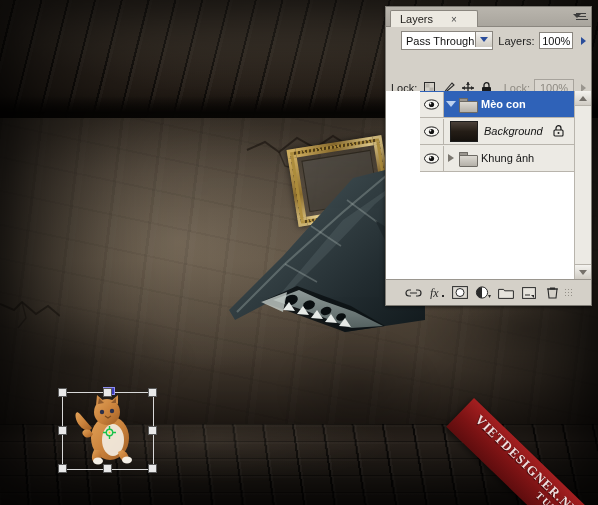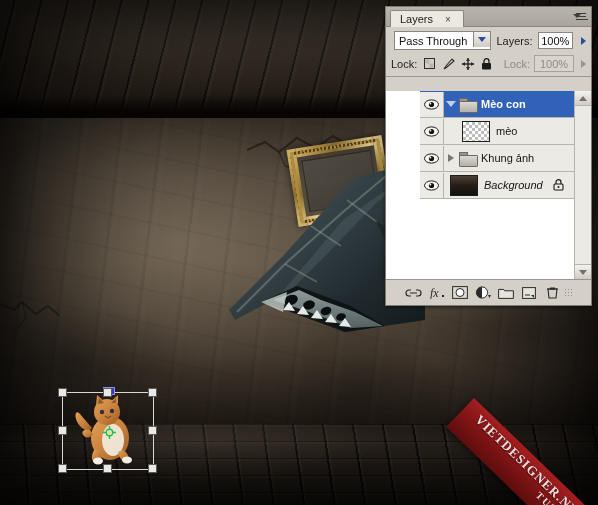--- a/index.html
+++ b/index.html
@@ -137,54 +137,54 @@
     font-size:11px;color:#1d1d1d;
   }
   .panel-topbar{position:absolute;right:2px;top:1px;height:12px;display:flex;gap:6px;align-items:center;}
   .winbtn{width:11px;height:11px;display:flex;align-items:center;justify-content:center;color:#3a3a3a;font-size:11px;line-height:11px;cursor:pointer;}
   .tabstrip{
     position:relative;height:19px;
     background:linear-gradient(180deg,#b9b5ad,#a9a59d);
     border-bottom:1px solid #8a867f;
   }
   .tab{
-    position:absolute;left:4px;top:3px;height:16px;padding:0 12px 0 9px;
+    position:absolute;left:4px;top:3px;height:16px;padding:0 20px 0 9px;
     background:#ece9e1;border:1px solid #8a867f;border-bottom:none;
-    display:flex;align-items:center;gap:12px;border-radius:2px 2px 0 0;
+    display:flex;align-items:center;gap:18px;border-radius:2px 2px 0 0;
     font-size:11px;color:#22201d;
   }
   .tab .x{font-size:10px;color:#4a4a4a;}
   .panelmenu{position:absolute;right:3px;top:4px;width:14px;height:12px;cursor:pointer;}
   .panelmenu i{display:block;height:1px;background:#3d3d3d;margin:2px 0 0 2px;}
   .panelmenu i:nth-child(1){width:10px;margin-top:3px;}
   .panelmenu i:nth-child(2){width:10px;}
   .panelmenu i:nth-child(3){width:10px;}
   .panelmenu .tri{position:absolute;left:-1px;top:3px;width:0;height:0;border-left:4px solid transparent;border-right:4px solid transparent;border-top:4px solid #3d3d3d;}
 
-  .rowmode{display:flex;align-items:center;gap:5px;padding:4px 5px 3px 8px;background:#d4d0c8;}
+  .rowmode{display:flex;align-items:center;gap:5px;padding:4px 5px 3px 15px;background:#d4d0c8;}
   .combo{
     position:relative;width:104px;height:17px;background:#fff;border:1px solid #8a867f;
     display:flex;align-items:center;padding-left:4px;font-size:11px;color:#111;
   }
   .combo .arrowbox{
     position:absolute;right:0;top:0;width:16px;height:15px;
     background:linear-gradient(180deg,#f2f1ee,#cfcbc3);border-left:1px solid #8a867f;
     display:flex;align-items:center;justify-content:center;
   }
   .caret{width:0;height:0;border-left:4px solid transparent;border-right:4px solid transparent;border-top:5px solid #2a4d9b;}
   .lbl{font-size:11px;color:#1d1d1d;}
   .numfield{
     width:38px;height:15px;background:#fff;border:1px solid #8a867f;
     display:flex;align-items:center;justify-content:center;font-size:11px;color:#111;
   }
   .numfield.dim{background:#d9d5ce;color:#8e8a83;border-color:#a7a39c;}
   .spin{width:0;height:0;border-top:4px solid transparent;border-bottom:4px solid transparent;border-left:5px solid #2a4d9b;margin-left:3px;}
   .spin.dim{border-left-color:#9a968f;}
 
-  .rowlock{display:flex;align-items:center;gap:6px;padding:2px 5px 4px 5px;background:#d4d0c8;border-bottom:1px solid #9a968f;}
+  .rowlock{display:flex;align-items:center;gap:6px;padding:2px 5px 4px 5px;background:#d4d0c8;border-bottom:1px solid #9a968f;margin-top:24px;}
   .lockicon{width:13px;height:13px;display:flex;align-items:center;justify-content:center;color:#2b2b2b;}
   .fillgrp{margin-left:auto;display:flex;align-items:center;gap:4px;}
   .dimtext{color:#8e8a83;}
 
   .listwrap{position:absolute;left:0;top:84px;right:0;bottom:26px;background:#fff;display:flex;padding-left:34px;}
   .list{flex:1;overflow:hidden;}
   .lrow{display:flex;align-items:center;height:26px;border-bottom:1px solid #b8b4ac;background:#eceae4;}
   .lrow.sel{background:#2f62b8;}
   .lrow.sel .lname{color:#fff;font-weight:bold;}
   .eyecell{width:23px;height:25px;display:flex;align-items:center;justify-content:center;border-right:1px solid #b8b4ac;background:#eceae4;}
@@ -431,56 +431,44 @@
             <span class="lname">Mèo con</span>
           </div>
           <div class="lrow">
             <span class="eyecell">
               <svg class="eye" viewBox="0 0 15 11">
                 <ellipse cx="7.5" cy="5.5" rx="7" ry="4.6" fill="#f7f6f2" stroke="#1b1b1b" stroke-width="1"></ellipse>
                 <circle cx="7.5" cy="5.5" r="2.6" fill="#111"></circle>
                 <circle cx="6.4" cy="4.5" r="0.9" fill="#fff"></circle>
               </svg>
             </span>
-            <span style="width:12px"></span>
-            <span class="thumb checker"></span>
-            <span class="lname">mèo</span>
+            <span class="thumb bg"></span>
+            <span class="lname ital">Background</span>
+            <span class="locksm"><svg viewBox="0 0 11 12" width="11" height="12">
+                <path d="M3 5 V3.2 a2.5 2.5 0 0 1 5 0 V5" fill="none" stroke="#1a1a1a" stroke-width="1.2"></path>
+                <rect x="1" y="5" width="9" height="6" rx="1" fill="none" stroke="#1a1a1a" stroke-width="1.1"></rect>
+                <circle cx="5.5" cy="8" r="1" fill="#1a1a1a"></circle>
+              </svg></span>
           </div>
           <div class="lrow">
             <span class="eyecell">
               <svg class="eye" viewBox="0 0 15 11">
                 <ellipse cx="7.5" cy="5.5" rx="7" ry="4.6" fill="#f7f6f2" stroke="#1b1b1b" stroke-width="1"></ellipse>
                 <circle cx="7.5" cy="5.5" r="2.6" fill="#111"></circle>
                 <circle cx="6.4" cy="4.5" r="0.9" fill="#fff"></circle>
               </svg>
             </span>
             <span class="discl">
               <i class="tri-r"></i>
             </span>
             <span class="folder">
               <span class="tabf"></span>
               <span class="body"></span>
             </span>
             <span class="lname">Khung ảnh</span>
-          </div>
-          <div class="lrow">
-            <span class="eyecell">
-              <svg class="eye" viewBox="0 0 15 11">
-                <ellipse cx="7.5" cy="5.5" rx="7" ry="4.6" fill="#f7f6f2" stroke="#1b1b1b" stroke-width="1"></ellipse>
-                <circle cx="7.5" cy="5.5" r="2.6" fill="#111"></circle>
-                <circle cx="6.4" cy="4.5" r="0.9" fill="#fff"></circle>
-              </svg>
-            </span>
-            <span class="thumb bg"></span>
-            <span class="lname ital">Background</span>
-            <span class="locksm"><svg viewBox="0 0 11 12" width="11" height="12">
-                <path d="M3 5 V3.2 a2.5 2.5 0 0 1 5 0 V5" fill="none" stroke="#1a1a1a" stroke-width="1.2"></path>
-                <rect x="1" y="5" width="9" height="6" rx="1" fill="none" stroke="#1a1a1a" stroke-width="1.1"></rect>
-                <circle cx="5.5" cy="8" r="1" fill="#1a1a1a"></circle>
-              </svg></span>
           </div>
         </div>
       <div class="vscroll">
         <div class="sbtn">
             <i class="sup"></i>
           </div>
         <div class="sbtn bot">
             <i class="sdn"></i>
           </div>
       </div>

